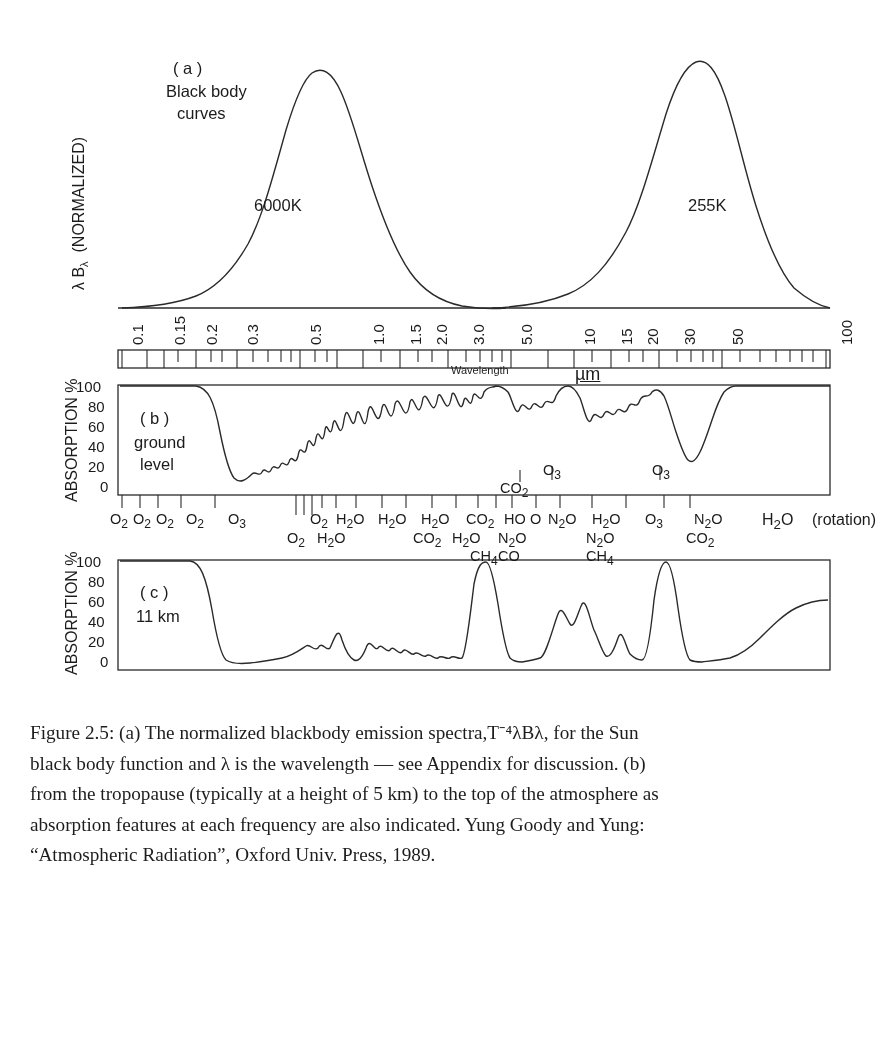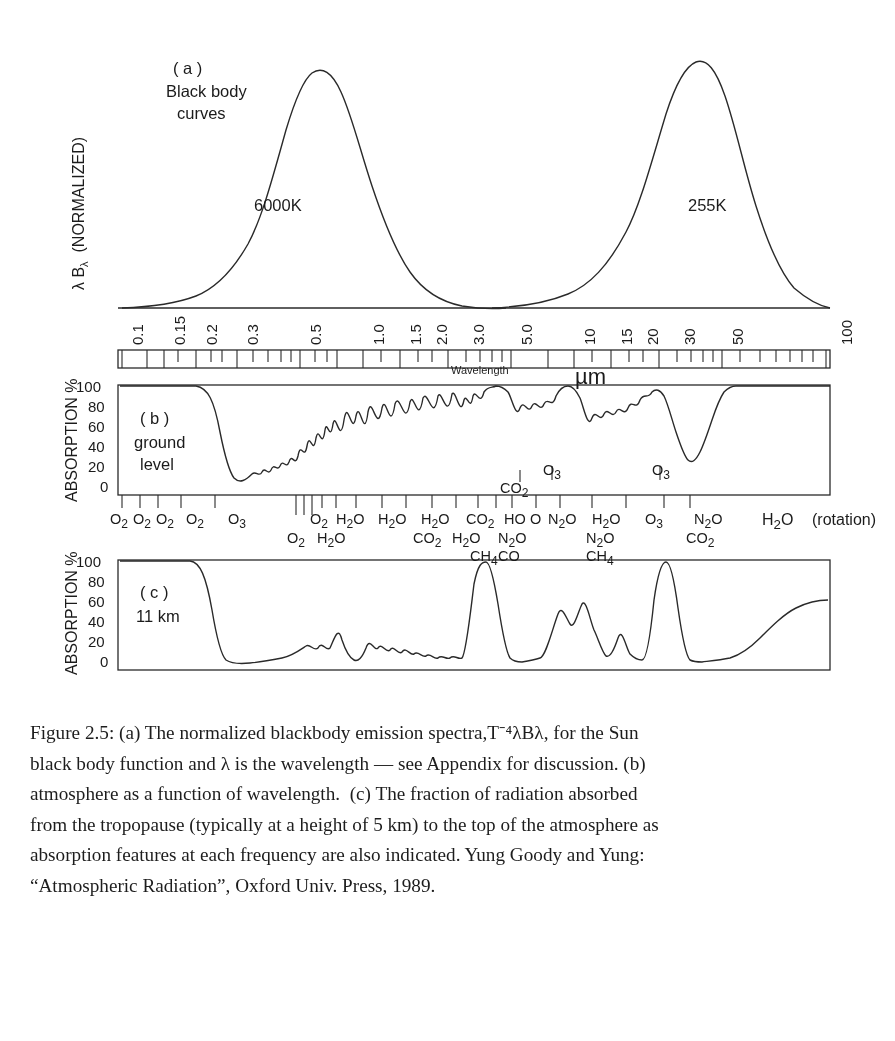--- a/index.html
+++ b/index.html
@@ -338,21 +338,21 @@
   <div class="axis-label-v" style="left:518px; top:345px; transform:rotate(-90deg); font-size:15px;">5.0</div>
   <div class="axis-label-v" style="left:581px; top:345px; transform:rotate(-90deg); font-size:15px;">10</div>
   <div class="axis-label-v" style="left:618px; top:345px; transform:rotate(-90deg); font-size:15px;">15</div>
   <div class="axis-label-v" style="left:644px; top:345px; transform:rotate(-90deg); font-size:15px;">20</div>
   <div class="axis-label-v" style="left:681px; top:345px; transform:rotate(-90deg); font-size:15px;">30</div>
   <div class="axis-label-v" style="left:729px; top:345px; transform:rotate(-90deg); font-size:15px;">50</div>
   <div class="axis-label-v" style="left:838px; top:345px; transform:rotate(-90deg); font-size:15px;">100</div>
 
   
   <div class="plain-text" style="left:451px; top:364px; font-size:11px;">Wavelength</div>
-  <div class="plain-text" style="left:575px; top:364px; font-size:22px;">µm</div>
+  <div class="plain-text" style="left:575px; top:364px; font-size:18px;text-decoration:underline;">µm</div>
 
   
   <div class="plain-text" style="left:110px; top:511px; font-size:14.5px;">O<sub>2</sub></div>
   <div class="plain-text" style="left:133px; top:511px; font-size:14.5px;">O<sub>2</sub></div>
   <div class="plain-text" style="left:156px; top:511px; font-size:14.5px;">O<sub>2</sub></div>
   <div class="plain-text" style="left:186px; top:511px; font-size:14.5px;">O<sub>2</sub></div>
   <div class="plain-text" style="left:228px; top:511px; font-size:14.5px;">O<sub>3</sub></div>
 
   <div class="plain-text" style="left:310px; top:511px; font-size:14.5px;">O<sub>2</sub></div>
   <div class="plain-text" style="left:336px; top:511px; font-size:14.5px;">H<sub>2</sub>O</div>
@@ -381,17 +381,16 @@
   <div class="plain-text" style="left:586px; top:548px; font-size:14.5px;">CH<sub>4</sub></div>
 
   <div class="plain-text" style="left:500px; top:480px; font-size:14.5px;">CO<sub>2</sub></div>
   <div class="plain-text" style="left:543px; top:462px; font-size:14.5px;">O<sub>3</sub></div>
   <div class="plain-text" style="left:652px; top:462px; font-size:14.5px;">O<sub>3</sub></div>
 </div>
 
 <div id="caption">
   <span class="line">Figure 2.5: (a) The normalized blackbody emission spectra,T⁻⁴λBλ, for the Sun</span>
   <span class="line">black body function and λ is the wavelength — see Appendix for discussion. (b)</span>
-  <span class="line">atmosphere as a function of wavelength.  (c) The fraction of radiation absorbed</span>
   <span class="line">from the tropopause (typically at a height of 5 km) to the top of the atmosphere as</span>
   <span class="line">absorption features at each frequency are also indicated. Yung Goody and Yung:</span>
   <span class="line">“Atmospheric Radiation”, Oxford Univ. Press, 1989.</span>
 </div>
 
 </body></html>

